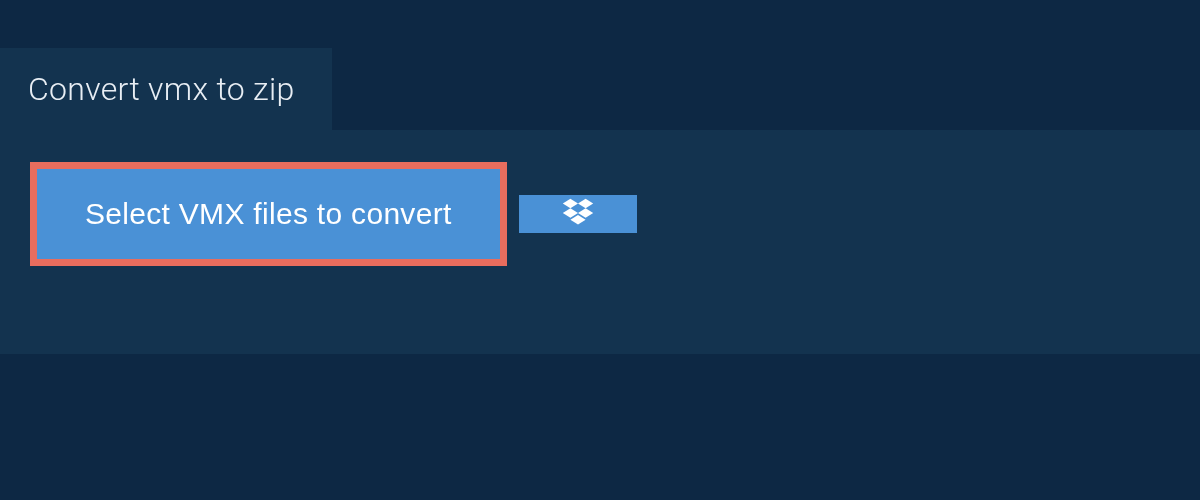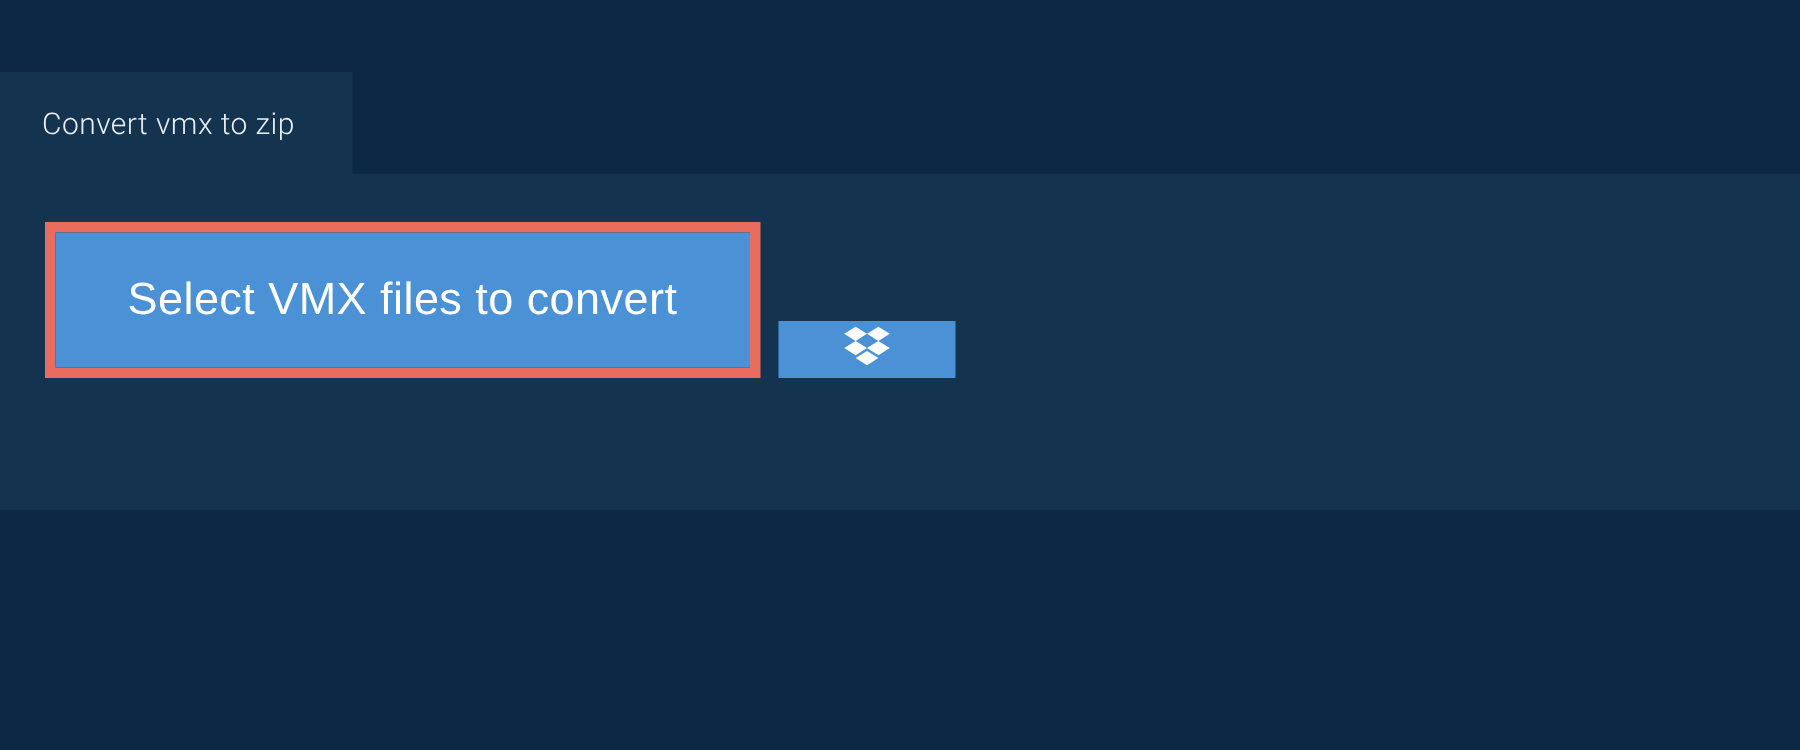--- a/index.html
+++ b/index.html
@@ -15,33 +15,33 @@
       overflow: hidden;
     }
     .tab-header {
       background: #13334f;
       display: inline-block;
       padding: 22px 38px 22px 28px;
       margin-top: 48px;
     }
     .tab-title {
       color: #e8eef4;
-      font-size: 20px;
+      font-size: 32px;
       font-weight: 300;
       letter-spacing: 0.3px;
     }
     .panel {
       background: #13334f;
       width: 100%;
       padding: 32px 30px 88px 30px;
     }
     .button-row {
       display: flex;
       gap: 12px;
-      align-items: flex-end;
+      align-items: center;
     }
     .select-button-wrap {
       border: 7px solid #e86d5e;
       display: inline-block;
     }
     .select-button {
       background: #4a91d6;
       color: #ffffff;
       font-size: 30px;
       font-weight: 300;

